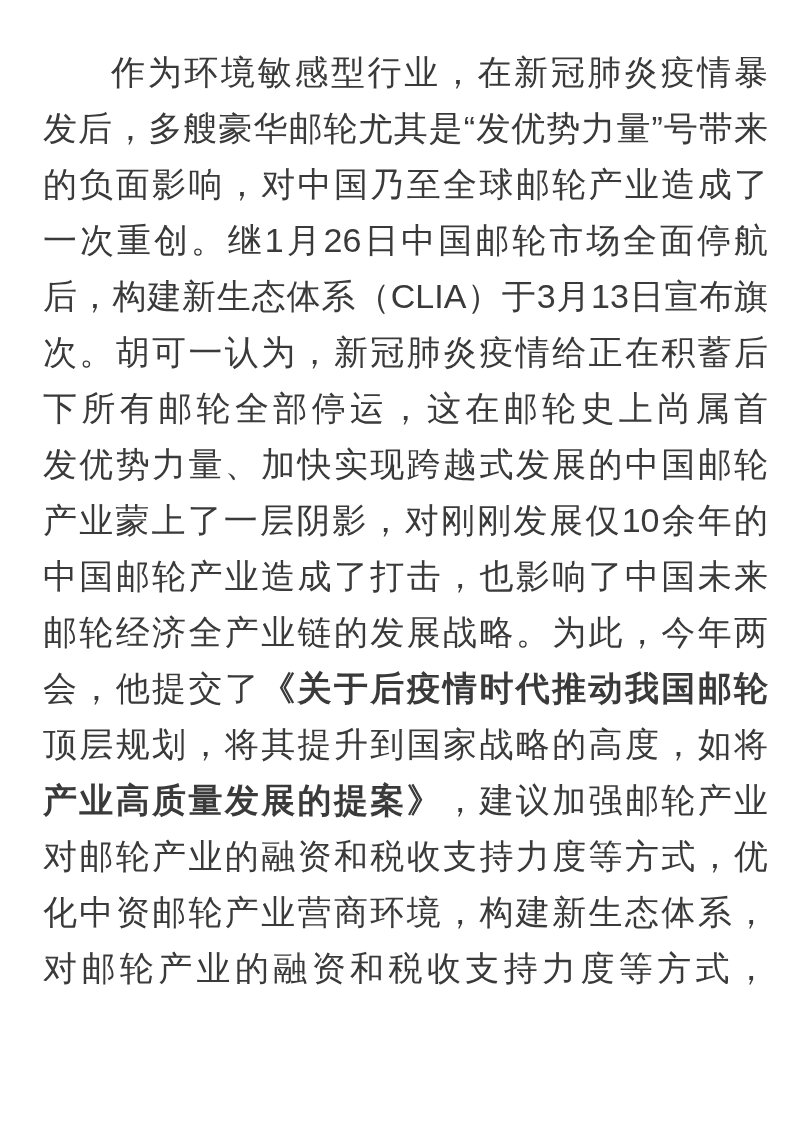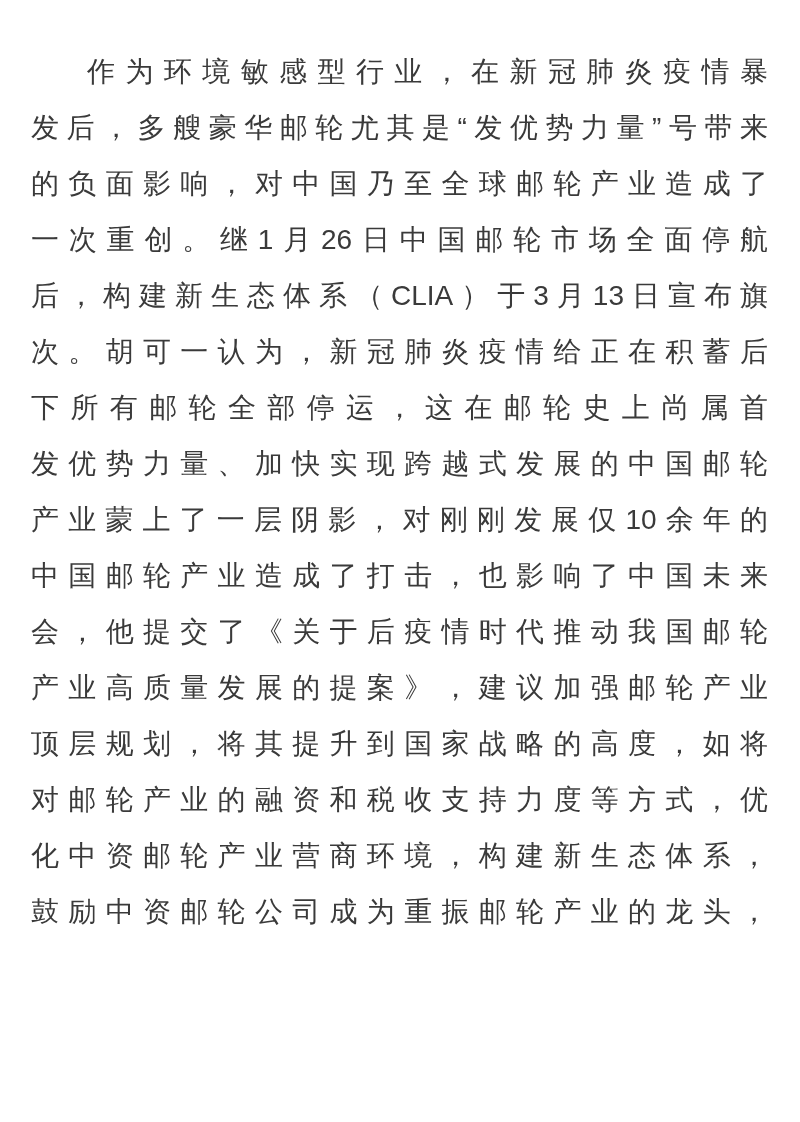--- a/index.html
+++ b/index.html
@@ -14,59 +14,60 @@
     overflow: hidden;
   }
   .article-page {
     width: 800px;
     height: 1122px;
     background: #ffffff;
     box-sizing: border-box;
   }
   .article-paragraph {
     box-sizing: border-box;
-    padding: 44px 32px 0 31px;
+    padding: 44px 32px 0 43px;
     color: #3a3a3a;
-    font-size: 28px;
+    font-size: 34px;
     line-height: 56px;
     font-weight: 400;
   }
   .text-line {
     height: 56px;
     overflow: hidden;
     text-align: justify;
     text-align-last: justify;
     text-justify: inter-character;
     word-break: break-all;
   }
   .text-line.indent {
     text-indent: 2em;
   }
   .text-line.last {
     text-align-last: left;
   }
   .seg-bold {
-    font-weight: 400;
+    font-weight: 700;
   }
 </style>
 </head>
 <body style="background: rgb(255, 255, 255);">
 
 <div class="article-page">
   <div class="article-paragraph" style="color: rgb(58, 58, 58);">
       <div class="text-line indent"><span>作为环境敏感型行业，在新冠肺炎疫情暴</span></div>
       <div class="text-line"><span>发后，多艘豪华邮轮尤其是“发优势力量”号带来</span></div>
       <div class="text-line"><span>的负面影响，对中国乃至全球邮轮产业造成了</span></div>
       <div class="text-line"><span>一次重创。继1月26日中国邮轮市场全面停航</span></div>
       <div class="text-line"><span>后，构建新生态体系（CLIA）于3月13日宣布旗</span></div>
       <div class="text-line"><span>次。胡可一认为，新冠肺炎疫情给正在积蓄后</span></div>
       <div class="text-line"><span>下所有邮轮全部停运，这在邮轮史上尚属首</span></div>
       <div class="text-line"><span>发优势力量、加快实现跨越式发展的中国邮轮</span></div>
       <div class="text-line"><span>产业蒙上了一层阴影，对刚刚发展仅10余年的</span></div>
       <div class="text-line"><span>中国邮轮产业造成了打击，也影响了中国未来</span></div>
+      <div class="text-line"><span>邮轮经济全产业链的发展战略。为此，今年两</span></div>
       <div class="text-line"><span>会，他提交了</span><span class="seg-bold">《关于后疫情时代推动我国邮轮</span></div>
+      <div class="text-line"><span>顶层规划，将其提升到国家战略的高度，如将</span></div>
       <div class="text-line"><span class="seg-bold">产业高质量发展的提案》</span><span>，建议加强邮轮产业</span></div>
-      <div class="text-line"><span>顶层规划，将其提升到国家战略的高度，如将</span></div>
       <div class="text-line"><span>对邮轮产业的融资和税收支持力度等方式，优</span></div>
       <div class="text-line"><span>化中资邮轮产业营商环境，构建新生态体系，</span></div>
-      <div class="text-line"><span>鼓励中资邮轮公司成为重振邮轮产业的龙头，</span></div>
+      <div class="text-line"><span>对邮轮产业的融资和税收支持力度等方式，</span></div>
     </div>
 </div>
 
 </body></html>

